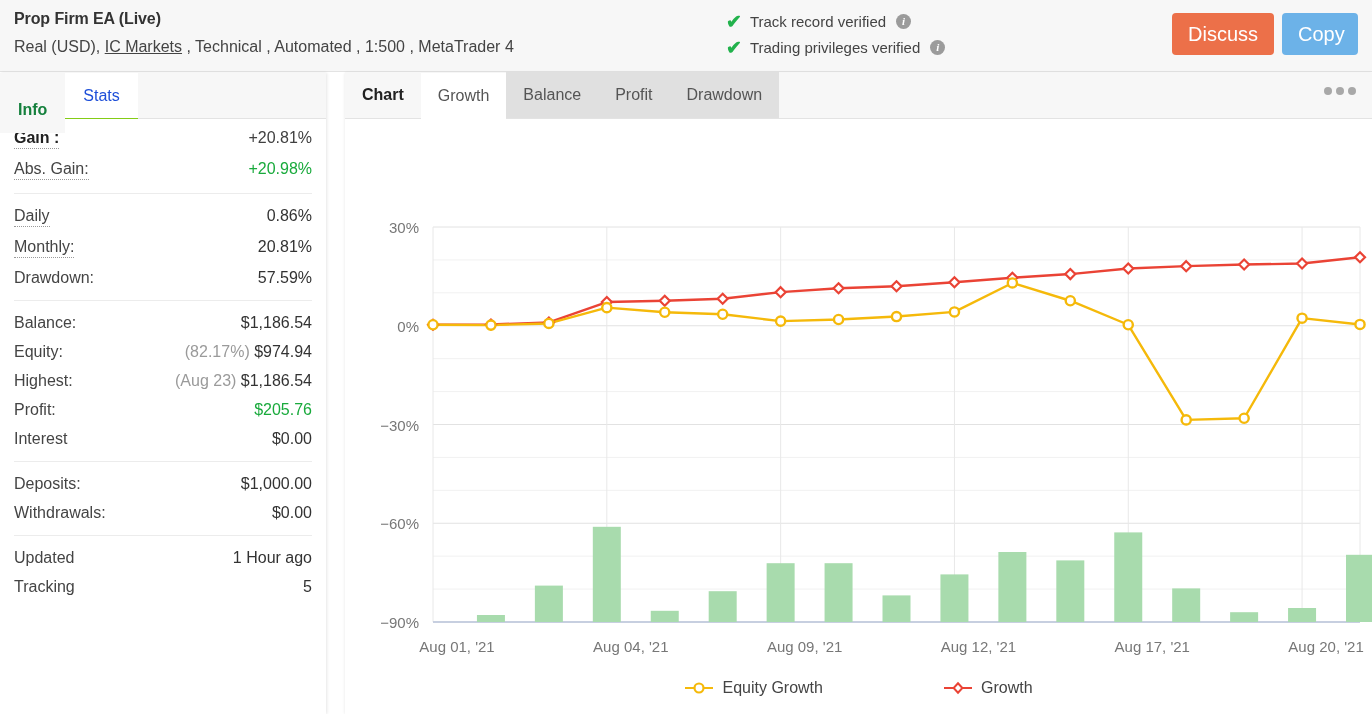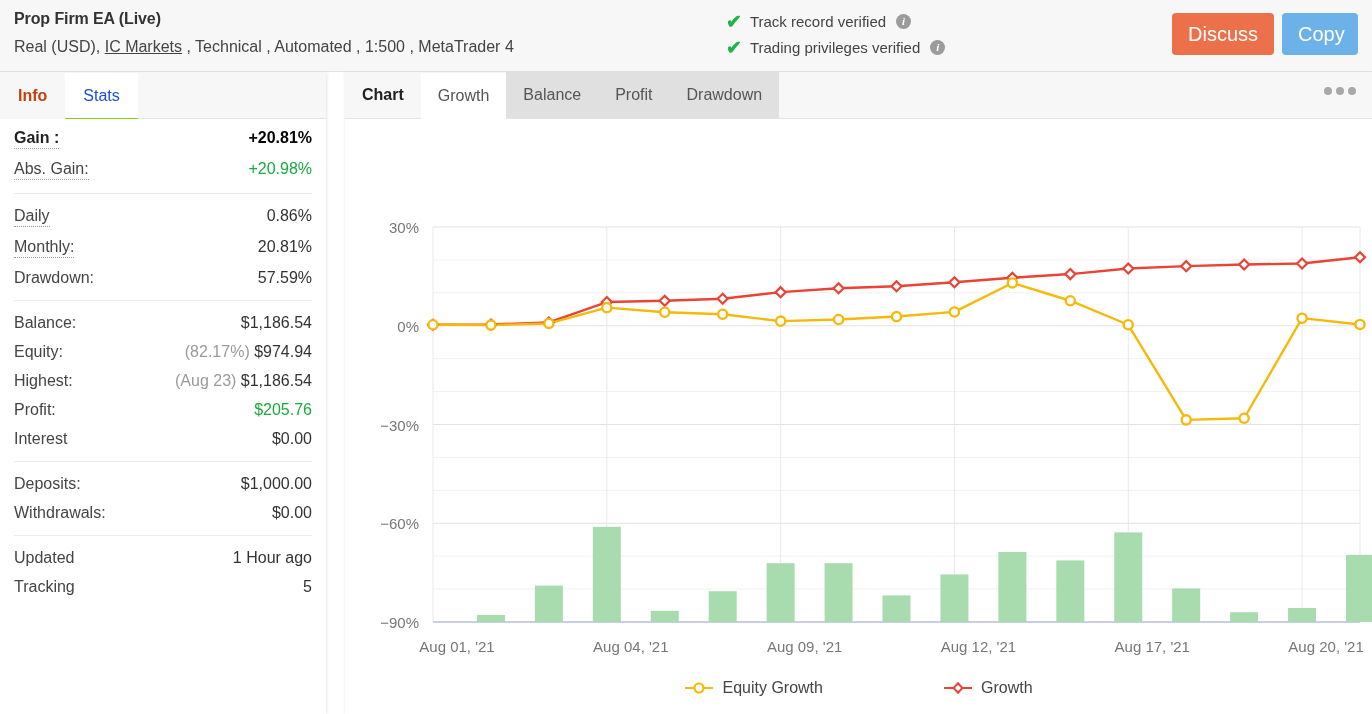--- a/index.html
+++ b/index.html
@@ -71,35 +71,35 @@
     position: relative; height: 46px;
     background: #f7f7f7;
     border-bottom: 1px solid #e3e3e3;
     display: flex; align-items: stretch;
   }
   .ltab {
     display: flex; align-items: center; justify-content: center;
     font-size: 16px; padding: 0 18px; height: 46px;
     color: #666; cursor: pointer; user-select: none;
   }
-  .ltab.label-tab { color: #c2410c; font-weight: bold; background: #f7f7f7; cursor: default; }
+  .ltab.label-tab { color: #15803d; font-weight: bold; background: #f7f7f7; cursor: default; margin-top: 14px; }
   .ltab.active { background: #fff; color: #1d4ed8; border-bottom: 1px solid #84cc16; margin-bottom: -1px; }
   .ltab.inactive { background: #e0e0e0; color: #555; }
 
   #stats-body { padding: 0 14px; }
   .stat-row {
     display: flex; justify-content: space-between; align-items: baseline;
     font-size: 16px; color: #444;
     padding: 6px 0 5px 0;
   }
   .stat-label { color: #444; }
   .stat-label.dotted { border-bottom: 1px dotted #999; line-height: 1.18; }
   .stat-label.bold { font-weight: bold; color: #222; }
   .stat-val { color: #333; text-align: right; white-space: nowrap; }
-  .stat-val.green { color: #000000; font-weight: bold; }
+  .stat-val.green { color: #404040; font-weight: normal; }
   .stat-val.green-norm { color: #19aa3c; }
   .stat-val .muted { color: #9a9a9a; font-weight: normal; }
   .divider { height: 1px; background: #ececec; margin: 8px 0 7px 0; }
   .grp-top { padding-top: 10px; }
 
   
   #right-panel {
     position: absolute; left: 345px; top: 73px;
     width: 1027px; height: 641px;
     background: #fff;

